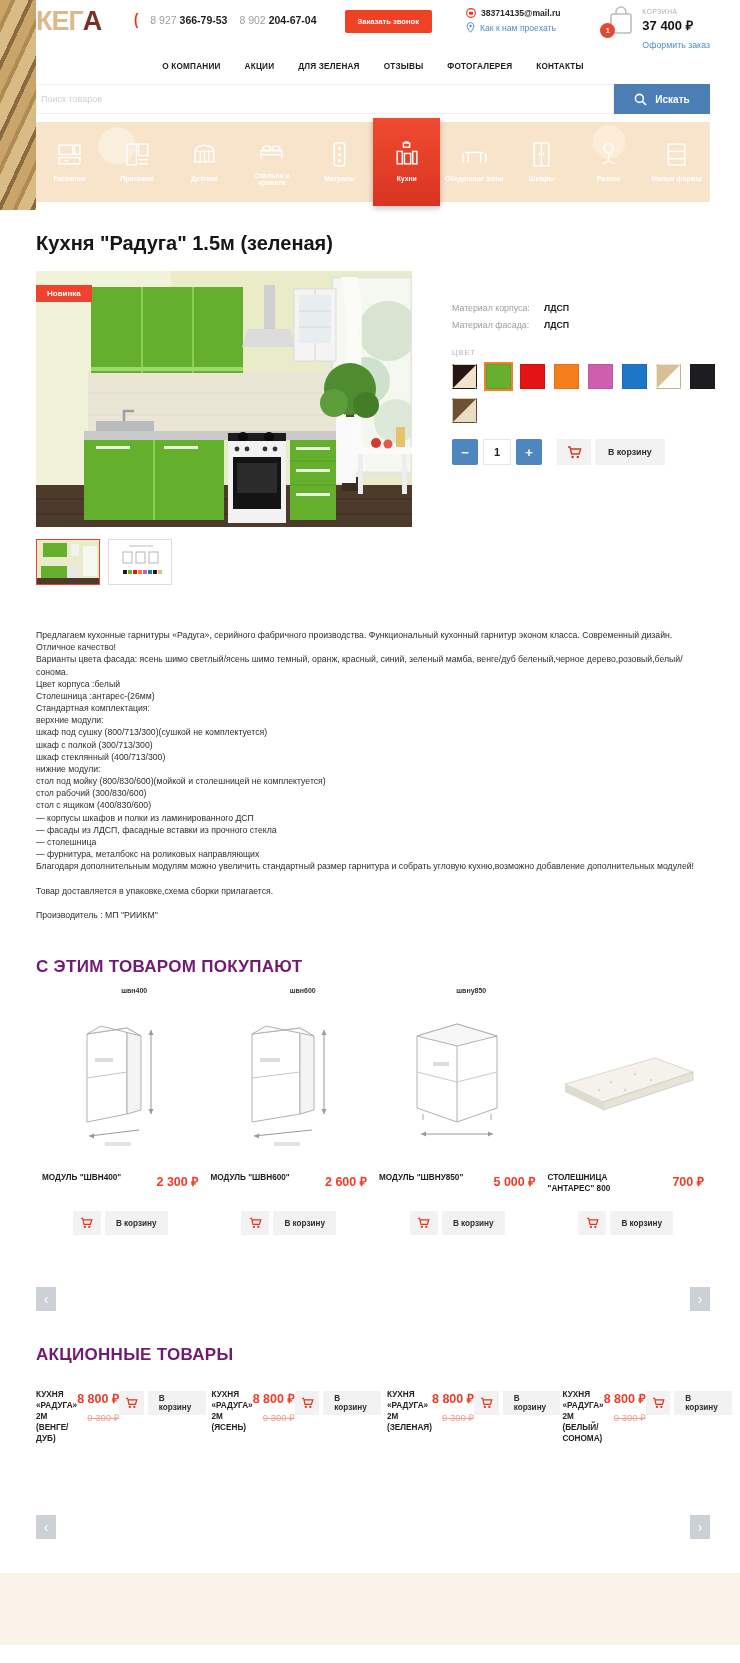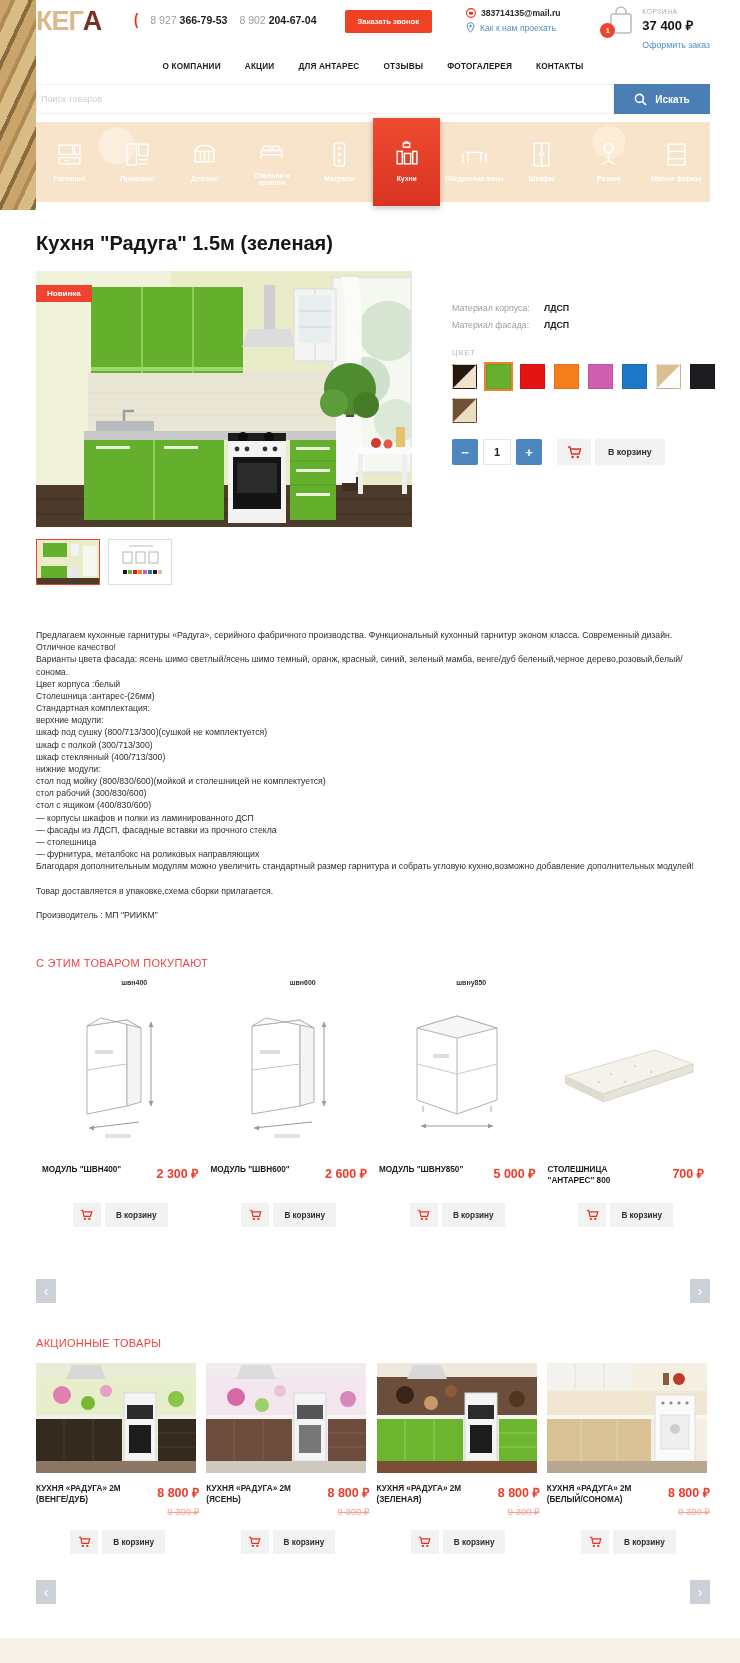--- a/index.html
+++ b/index.html
@@ -83,21 +83,21 @@
   .qval{width:28px;height:26px;border:1px solid #e6e6e6;display:flex;align-items:center;justify-content:center;
     font-size:11px;font-weight:700}
   .cartbtn{display:flex;gap:4px;margin-left:10px;cursor:pointer}
   .cartbtn .ic{width:34px;height:26px;background:#f2f2f2;display:flex;align-items:center;justify-content:center}
   .cartbtn .tx{height:26px;background:#f2f2f2;display:flex;align-items:center;padding:0 13px;
     font-size:8.8px;font-weight:700;color:#2e2e2e}
 
   .descr{margin-top:44px;font-size:8.7px;line-height:1.4;color:#2e2e2e;white-space:pre-line;max-width:676px}
 
   
-  .sect-h{font-size:11px;font-weight:400;color:#ef4444;letter-spacing:.3px}
+  .sect-h{font-size:17px;font-weight:700;color:#701a75;letter-spacing:.3px}
   .related{margin-top:36px}
   .relcards{display:flex;margin-top:10px}
   .relcard{width:25%;padding:0 6px;display:flex;flex-direction:column}
   .drawlbl{font-size:7px;color:#333;font-weight:700;text-align:center;padding-left:28px;height:10px}
   .drawing{height:168px;display:flex;align-items:center;justify-content:center;cursor:pointer}
   .relinfo{display:flex;justify-content:space-between;align-items:flex-start;margin-top:8px;min-height:26px}
   .relname{font-size:8.2px;font-weight:800;color:#1b1b1b;max-width:96px;line-height:1.3;cursor:pointer}
   .relprice{font-size:12.5px;font-weight:800;color:#f03a26;white-space:nowrap}
   .relbtn{display:flex;gap:4px;cursor:pointer;margin:12px auto 0}
   .relbtn .ic{width:28px;height:24px;background:#f2f2f2;display:flex;align-items:center;justify-content:center}
@@ -105,21 +105,21 @@
     font-size:8.2px;font-weight:700;color:#2e2e2e}
   .arrows{display:flex;justify-content:space-between;margin-top:52px}
   .arrow{width:20px;height:24px;background:#ccd1d7;color:#fff;font-size:14px;display:flex;align-items:center;
     justify-content:center;cursor:pointer;user-select:none}
   .arrow.left::before{content:"‹"}
   .arrow.right::before{content:"›"}
 
   
   .promo{margin-top:34px}
   .promocards{display:flex;gap:7px;margin-top:14px}
-  .pcard{width:25%;display:flex;flex-direction:column}
+  .pcard{width:25%;display:flex;flex-direction:row}
   .pphoto{width:100%;height:110px;overflow:hidden;cursor:pointer}
   .pinfo{display:flex;justify-content:space-between;margin-top:10px}
   .pname{font-size:8.2px;font-weight:800;line-height:1.35;max-width:95px;cursor:pointer}
   .pprices{text-align:right}
   .pprice{font-size:12.5px;font-weight:800;color:#f03a26;white-space:nowrap}
   .pold{font-size:9.5px;color:#f2a195;text-decoration:line-through;margin-top:4px;white-space:nowrap}
   .pbtn{display:flex;gap:4px;cursor:pointer;margin:12px auto 0}
   .pbtn .ic{width:28px;height:24px;background:#f2f2f2;display:flex;align-items:center;justify-content:center}
   .pbtn .tx{height:24px;background:#f2f2f2;display:flex;align-items:center;padding:0 11px;
     font-size:8.2px;font-weight:700;color:#2e2e2e}
@@ -177,21 +177,21 @@
         <div class="cartlabel">КОРЗИНА</div>
         <div class="carttotal">37 400 ₽</div>
         <a class="checkout">Оформить заказ</a>
       </div>
     </div>
   </header>
 
   <nav class="nav">
     <a>О КОМПАНИИ</a>
     <a>АКЦИИ</a>
-    <a>ДЛЯ АНТАРЕС</a>
+    <a>ДЛЯ ЗЕЛЕНАЯ</a>
     <a>ОТЗЫВЫ</a>
     <a>ФОТОГАЛЕРЕЯ</a>
     <a>КОНТАКТЫ</a>
   </nav>
 
   <div class="searchrow">
     <input type="text" placeholder="Поиск товаров" style="">
     <button class="searchbtn">
       <span class="icn">
         <svg width="13" height="13" viewBox="0 0 13 13">

